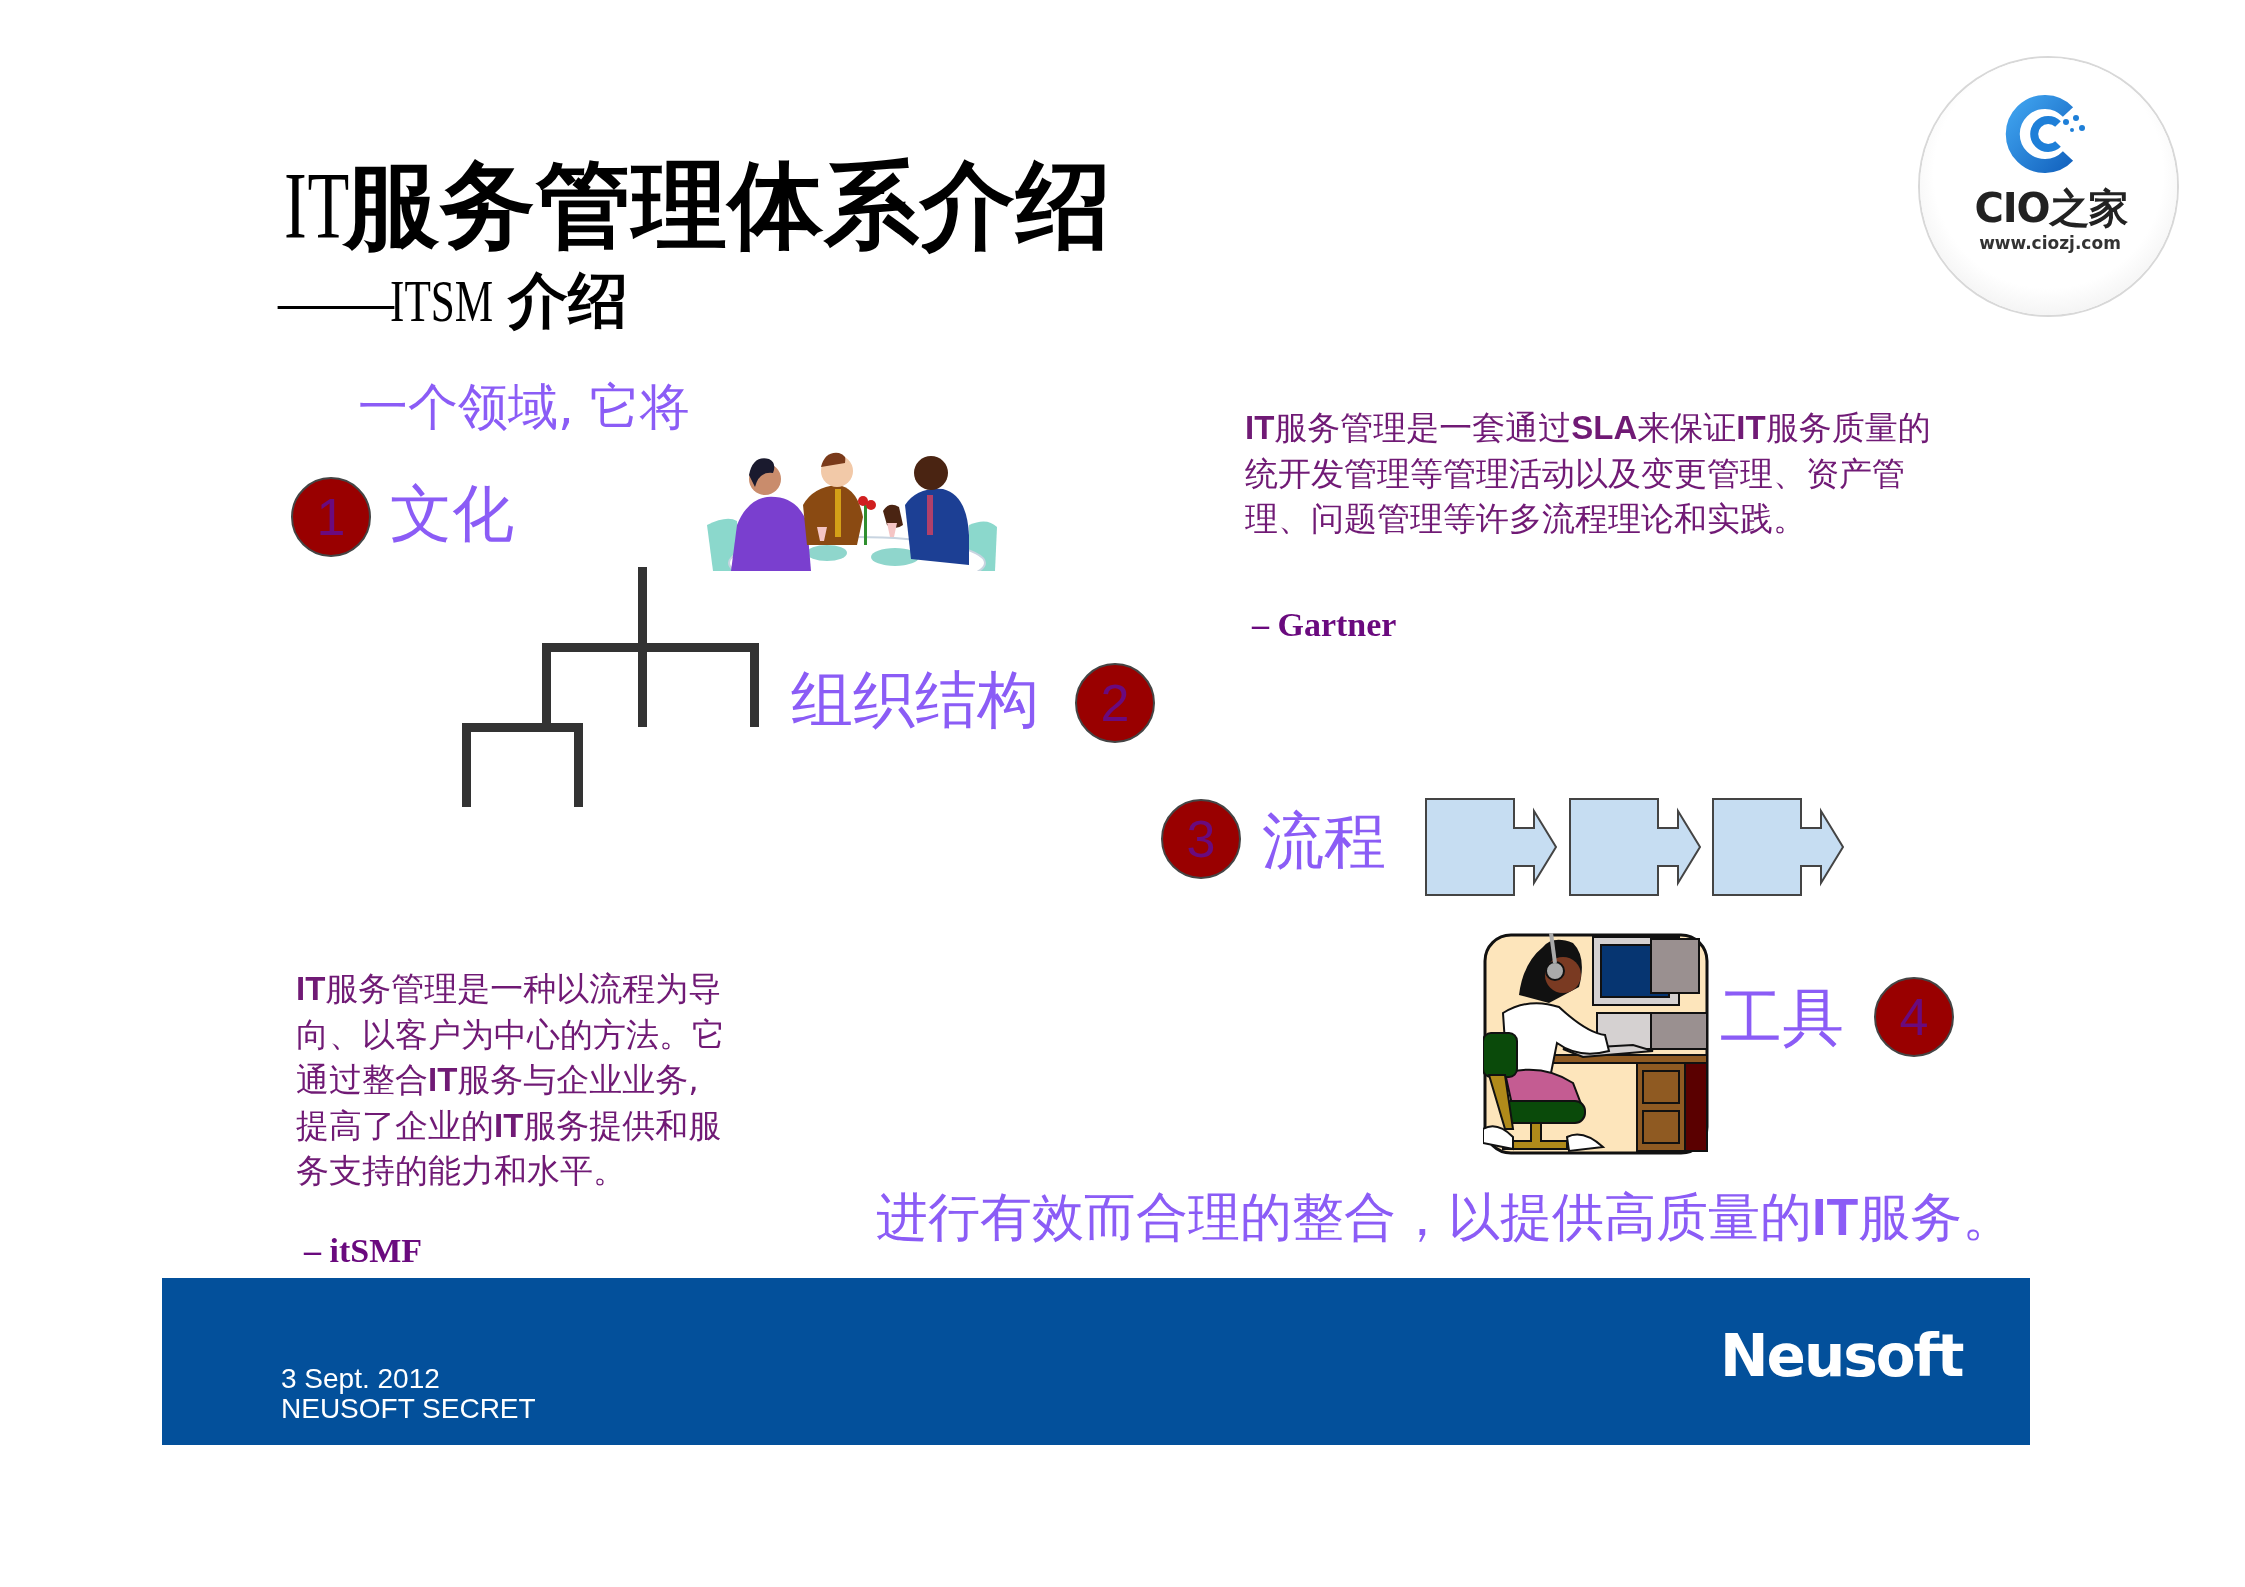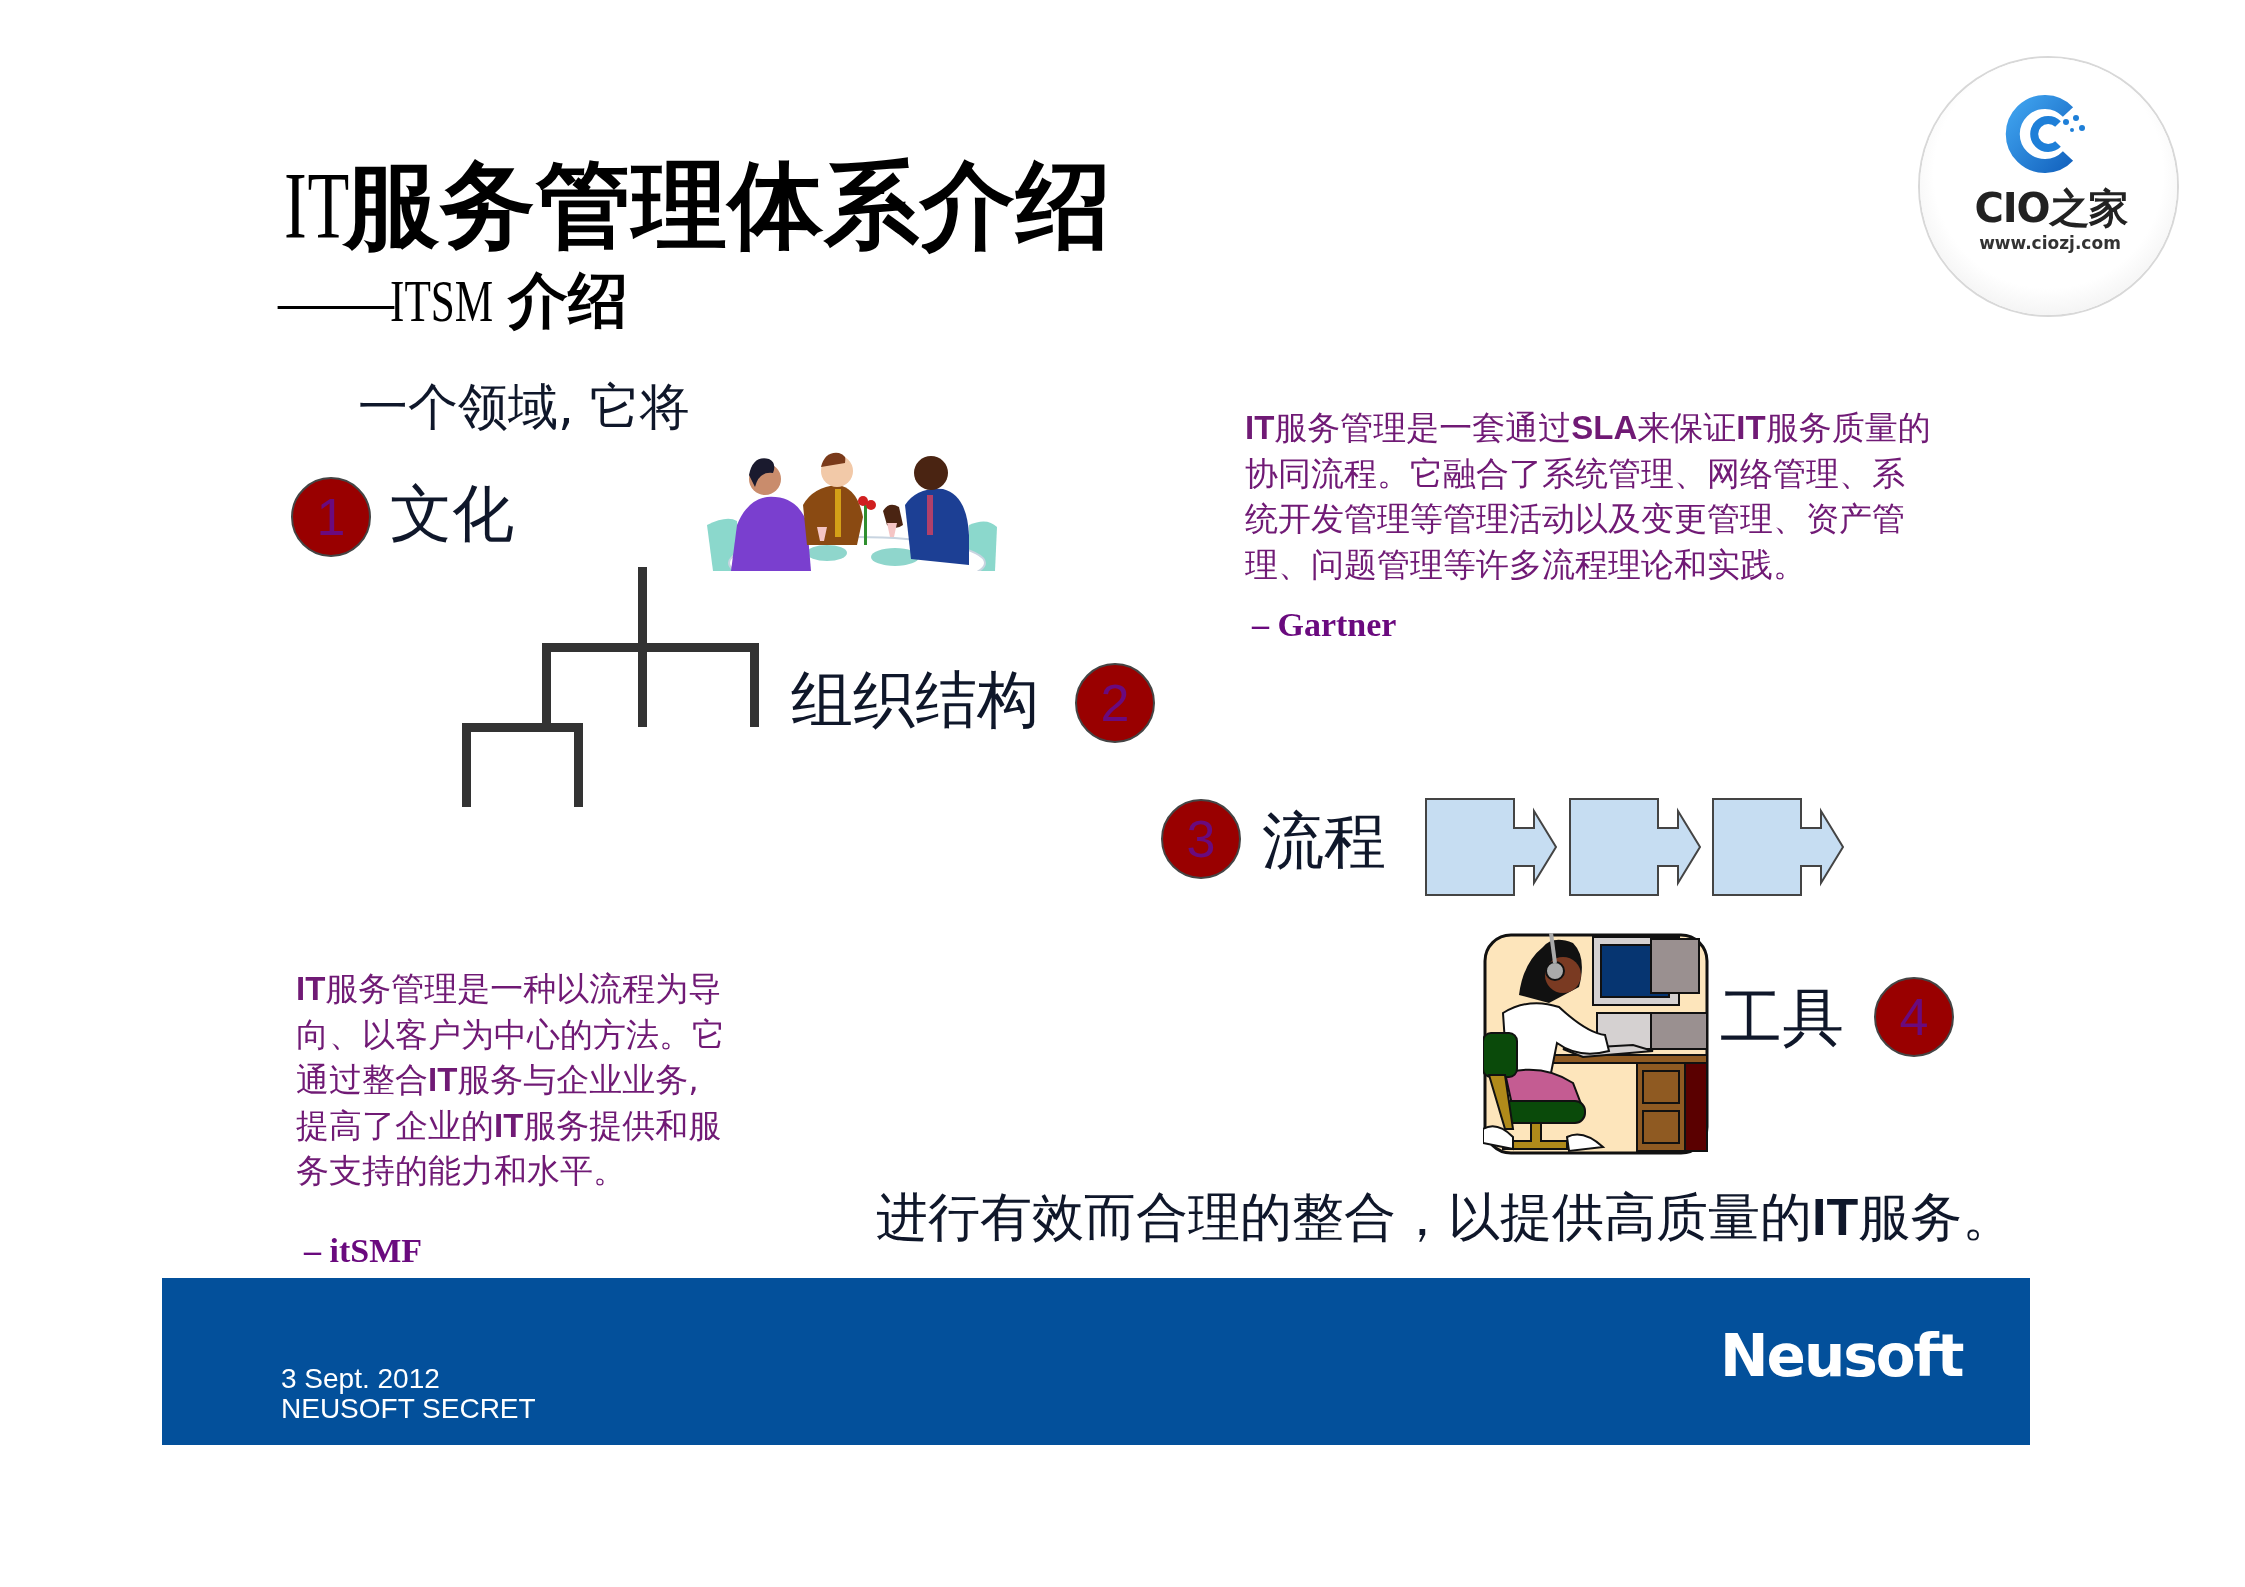--- a/index.html
+++ b/index.html
@@ -1,19 +1,19 @@
 <!DOCTYPE html>
 <html><head>
 <meta charset="utf-8">
 <style>
   html, body { margin: 0; padding: 0; background: #ffffff; }
   body { width: 2245px; height: 1587px; position: relative; overflow: hidden;
          font-family: "DejaVu Sans", "Liberation Sans", sans-serif; }
   .abs { position: absolute; }
-  .purple { color: #0f172a; }
+  .purple { color: #8b5cf6; }
   .title { left: 284px; top: 150px; font-size: 95px; line-height: 110px; color: #000;
            white-space: nowrap; letter-spacing: 1px; }
   .title .latin, .subtitle .latin { font-family: "Liberation Serif", "DejaVu Serif", serif;
            font-weight: normal; transform: scaleX(0.72); display: inline-block; transform-origin: left center; }
   .subtitle { left: 278px; top: 262px; font-size: 60px; line-height: 76px; color: #000; white-space: nowrap; }
   .intro { left: 358px; top: 375px; font-size: 50px; line-height: 64px; white-space: nowrap; }
   .badge { width: 80px; height: 80px; border-radius: 50%; background: #990000;
            border: 2px solid #444; box-sizing: border-box; display: flex; align-items: center;
            justify-content: center; font-size: 52px; color: #6a0a7e;
            font-family: "Liberation Sans", sans-serif; }
@@ -98,21 +98,20 @@
   <div class="org" style="left:462px;top:723px;width:121px;height:9px"></div>
   <div class="org" style="left:462px;top:723px;width:9px;height:84px"></div>
   <div class="org" style="left:574px;top:723px;width:9px;height:84px"></div>
 </div>
 
 <div class="abs label-big purple" style="left:791px;top:664px">组织结构</div>
 <div class="abs badge" style="left:1075px;top:663px">2</div>
 
 <div class="abs quote" style="left:1245px;top:405px">
   <div><b>IT</b><span>服务管理是一套通过</span><b>SLA</b><span>来保证</span><b>IT</b><span>服务质量的</span></div>
-  <div>协同流程。它融合了系统管理、网络管理、系</div>
   <div>统开发管理等管理活动以及变更管理、资产管</div>
   <div>理、问题管理等许多流程理论和实践。</div>
 </div>
 <div class="abs attrib" style="left:1252px;top:606px">– Gartner</div>
 
 <div class="abs badge" style="left:1161px;top:799px">3</div>
 <div class="abs label-big purple" style="left:1262px;top:805px">流程</div>
 
 <svg class="abs" style="left:1420px;top:795px" width="430" height="106" viewBox="0 0 430 106">
   <g fill="#c6ddf2" stroke="#444" stroke-width="2">

